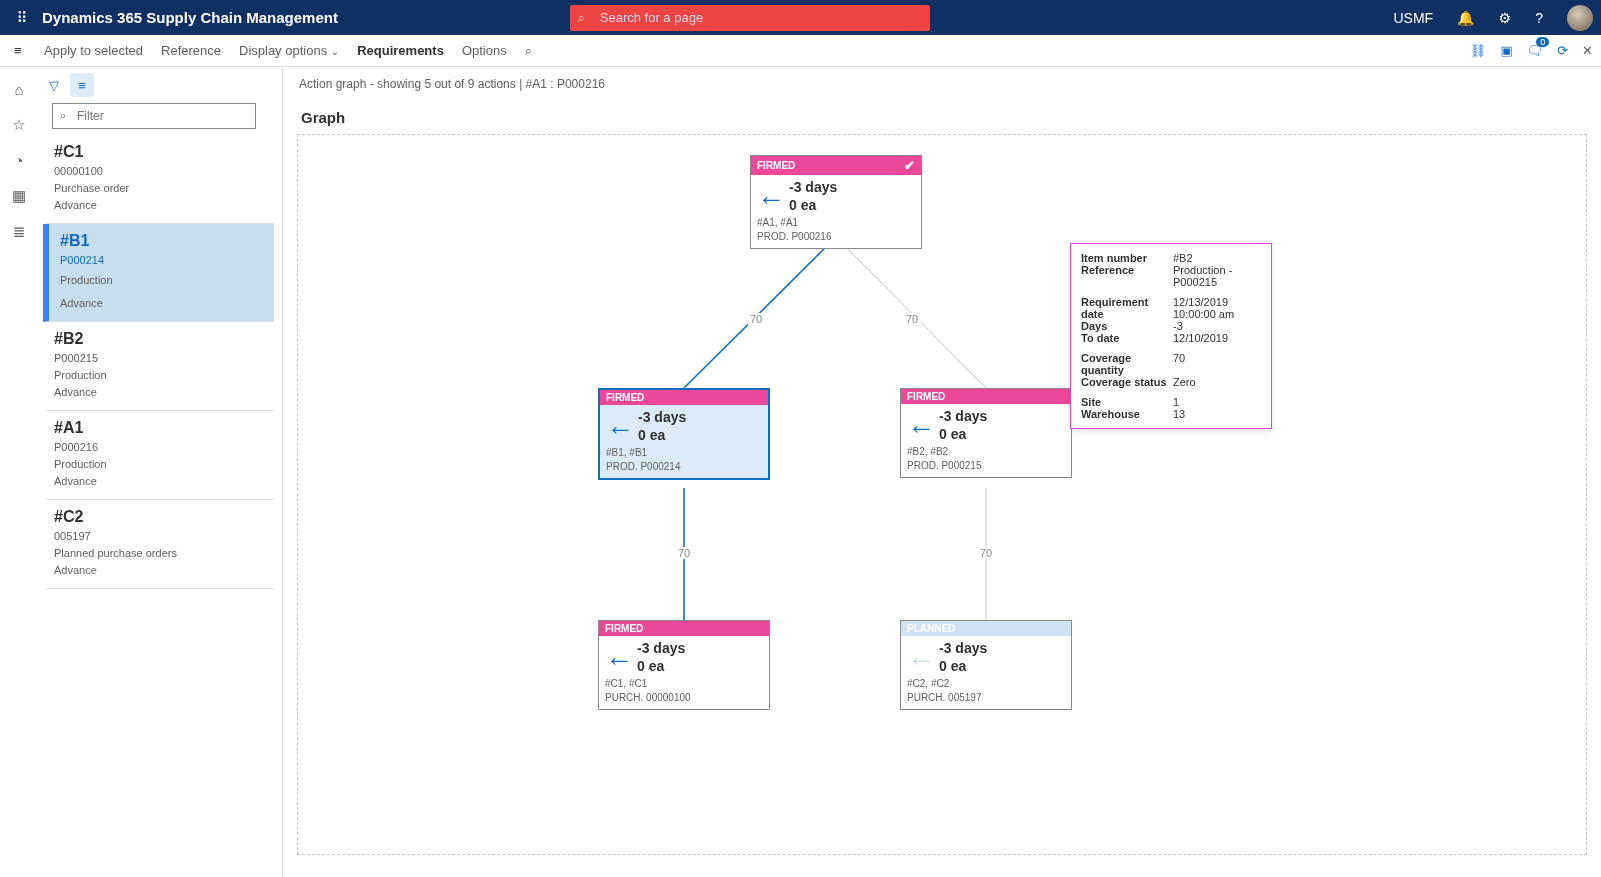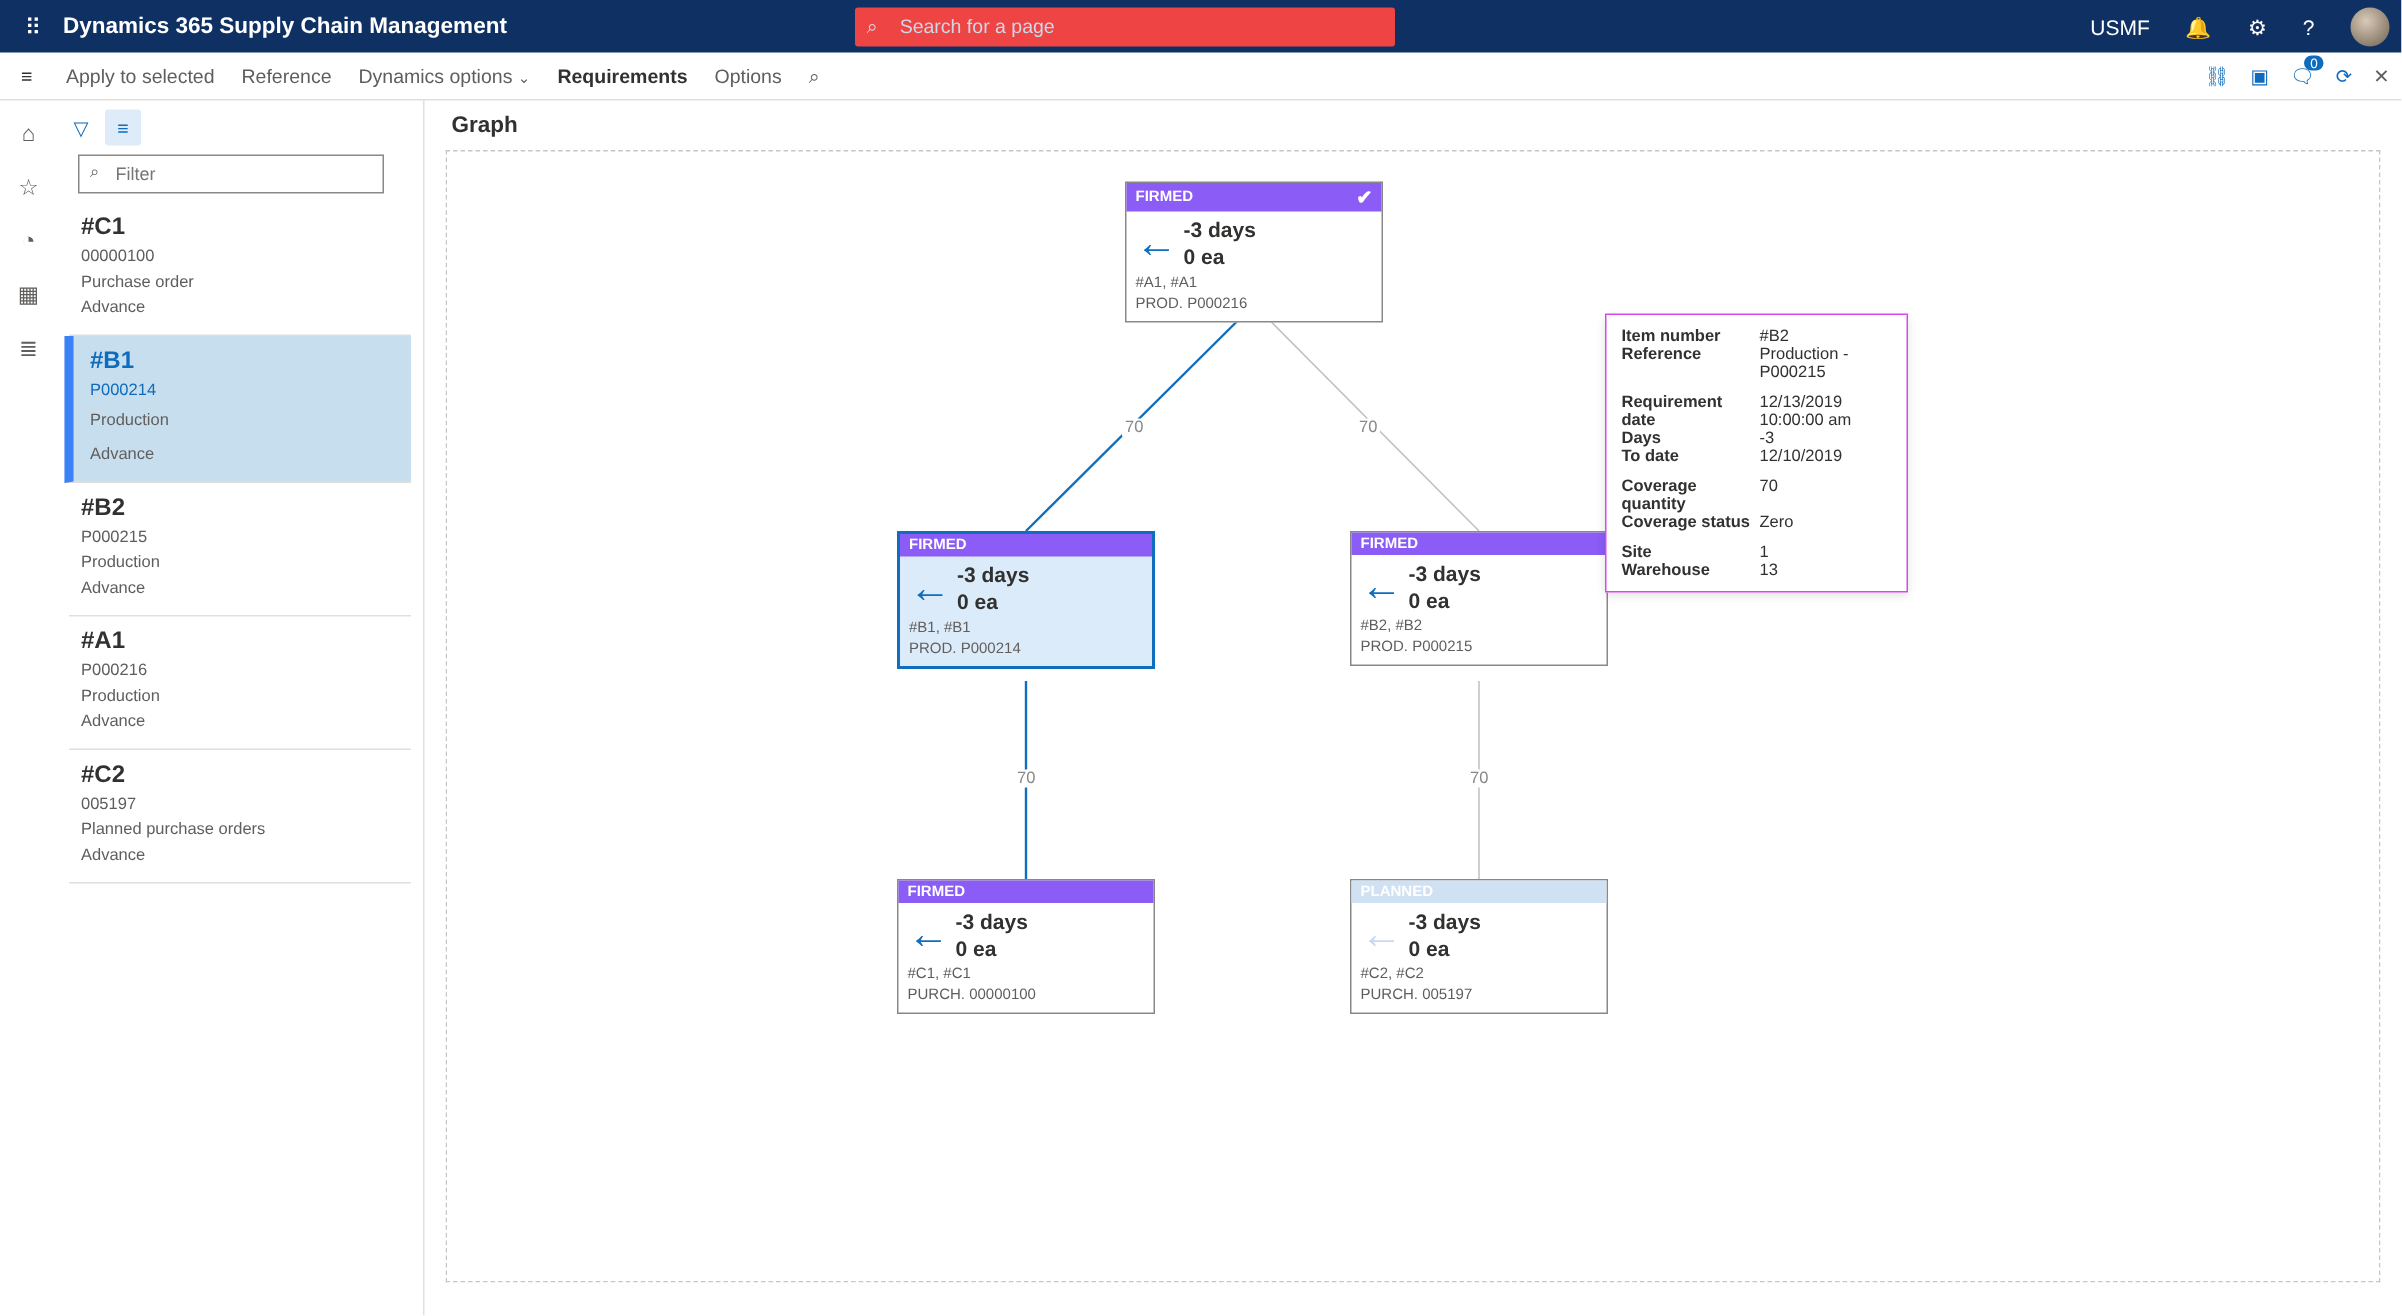--- a/index.html
+++ b/index.html
@@ -54,21 +54,21 @@
 .panel-head { font-size: 15px; font-weight: 600; padding: 8px 4px; }
 .graph-body { flex: 1; border: 1px dashed #c8c6c4; position: relative; overflow: hidden; background: #fff; }
 .graph-svg { position: absolute; inset: 0; width: 100%; height: 100%; }
 .graph-svg line { stroke: #bfbfbf; stroke-width: 1; }
 .graph-svg line.hl { stroke: #106ebe; stroke-width: 1.6; }
 .edge-label { position: absolute; font-size: 11px; color: #888; background: #fff; padding: 0 2px; }
 
 
 .node { position: absolute; width: 172px; border: 1px solid #8a8886; background: #fff; font-size: 11px; }
 .node.highlight { border: 2px solid #106ebe; background: #dcebf9; }
-.node .hdr { background: #8b5cf6; color: #fff; font-size: 10px; font-weight: 600; padding: 2px 6px; display: flex; justify-content: space-between; align-items: center; }
+.node .hdr { background: #ec4899; color: #fff; font-size: 10px; font-weight: 600; padding: 2px 6px; display: flex; justify-content: space-between; align-items: center; }
 .node.plan .hdr { background: #cfe1f3; color: #fff; }
 .node .hdr .chk { font-size: 13px; font-weight: bold; }
 .node .body { padding: 4px 6px 2px 6px; display: flex; align-items: center; gap: 4px; }
 .node .arrow { color: #106ebe; font-size: 28px; font-weight: bold; line-height: 0.6; }
 .node.plan .arrow { color: #c6daf0; }
 .node .body .vals { font-size: 14px; font-weight: 600; line-height: 1.25; }
 .node .foot { padding: 0 6px 4px 6px; color: #605e5c; font-size: 10px; line-height: 1.4; }
 
 
 .tooltip { position: absolute; width: 202px; background: #fff; border: 1px solid #d946ef; padding: 8px 10px; font-size: 11px; box-shadow: 0 2px 6px rgba(0,0,0,0.12); }
@@ -101,21 +101,21 @@
     <span>⚙</span>
     <span>?</span>
     <div class="avatar"></div>
   </div>
 </div>
 
 <div class="cmdbar">
   <span style="position:absolute;left:14px;cursor:pointer;">≡</span>
   <span class="cmd">Apply to selected</span>
   <span class="cmd">Reference</span>
-  <span class="cmd"><span>Dynamics options</span> <span class="chev">⌄</span></span>
+  <span class="cmd"><span>Display options</span> <span class="chev">⌄</span></span>
   <span class="cmd active">Requirements</span>
   <span class="cmd">Options</span>
   <span class="cmd">⌕</span>
   <div class="right">
     <span>⛓</span>
     <span>▣</span>
     <span class="badge">🗨</span>
     <span>⟳</span>
     <span style="color:#605e5c;">✕</span>
   </div>
@@ -168,20 +168,21 @@
       <div class="card">
         <h4>#C2</h4>
         <div class="sub1">005197</div>
         <div class="sub2">Planned purchase orders</div>
         <div class="sub3">Advance</div>
       </div>
     </div>
   </div>
 
   <div class="main">
+    <div class="crumb">Action graph - showing 5 out of 9 actions   |   #A1 : P000216</div>
     <div class="graph-panel">
       <div class="panel-head">Graph</div>
       <div class="graph-body">
         <svg class="graph-svg">
           <line class="hl" x1="538" y1="102" x2="386" y2="253"></line>
           <line x1="538" y1="102" x2="688" y2="253"></line>
           <line class="hl" x1="386" y1="353" x2="386" y2="485"></line>
           <line x1="688" y1="353" x2="688" y2="485"></line>
         </svg>
         <span class="edge-label" style="left:450px;top:178px;">70</span>

